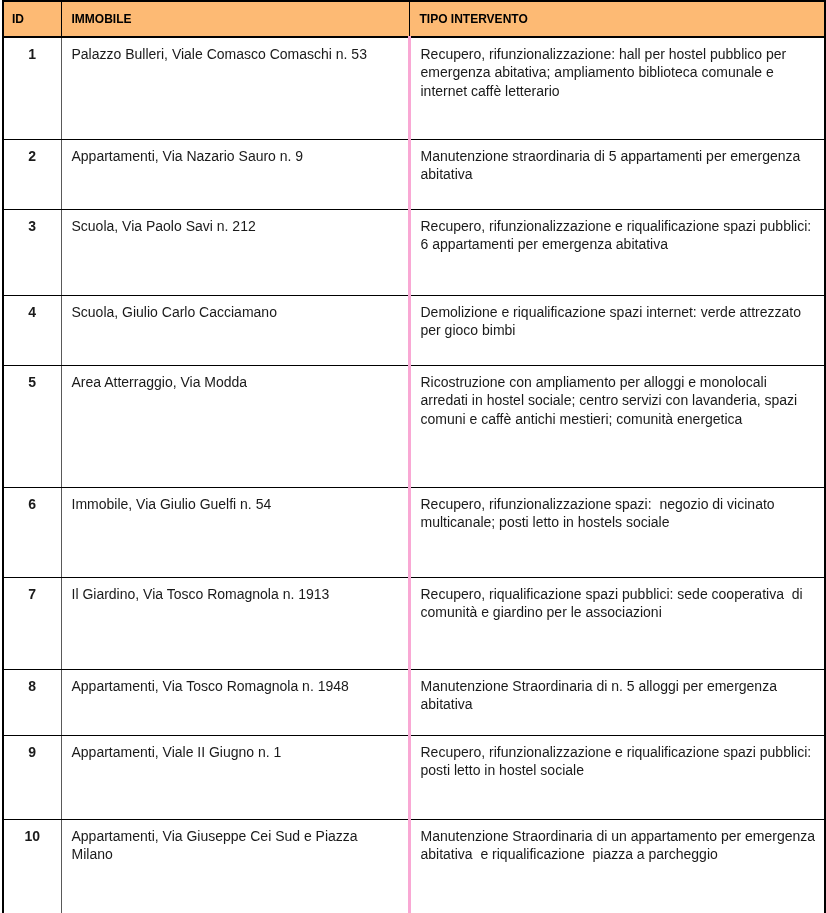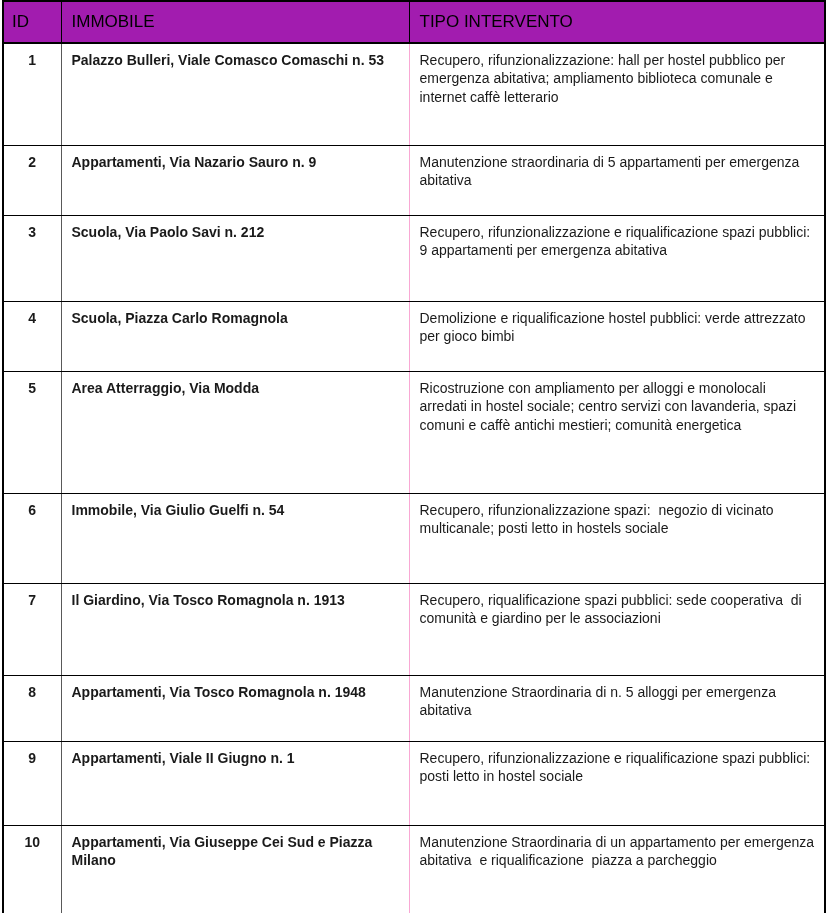--- a/index.html
+++ b/index.html
@@ -24,24 +24,24 @@
     border-collapse: collapse;
     table-layout: fixed;
     border: 2px solid #000000;
   }
   
   col.c-id   { width: 58px; }
   col.c-imm  { width: 348px; }
   col.c-tipo { width: 416px; }
 
   thead th {
-    background: #a21caf;
+    background: #fdba74;
     color: #000000;
-    font-weight: normal;
-    font-size: 17px;
+    font-weight: bold;
+    font-size: 12px;
     text-align: left;
     vertical-align: middle;
     padding: 10px 8px 10px 10px;
     border: 1px solid #000000;
     border-bottom: 2px solid #000000;
     letter-spacing: 0px;
   }
   thead th.col-id { text-align: left; padding-left: 8px; }
 
   tbody td {
@@ -54,22 +54,21 @@
     background: #ffffff;
   }
   tbody td.col-id {
     font-weight: bold;
     text-align: center;
     padding-left: 2px;
     padding-right: 2px;
     border-right: 1px solid #595959;
   }
   tbody td.col-immobile {
-    border-right: 1px solid #f9a8d4;
-    font-weight: bold;
+    border-right: 3px solid #f9a8d4;
   }
   tbody td.col-tipo {
     white-space: pre-wrap;
   }
 
   
   tbody tr:nth-child(1)  td { height: 88px; }
   tbody tr:nth-child(2)  td { height: 56px; }
   tbody tr:nth-child(3)  td { height: 72px; }
   tbody tr:nth-child(4)  td { height: 56px; }
@@ -107,26 +106,26 @@
           <td class="col-tipo">Recupero, rifunzionalizzazione: hall per hostel pubblico per emergenza abitativa; ampliamento biblioteca comunale e internet caffè letterario</td>
         </tr>
         <tr>
           <td class="col-id">2</td>
           <td class="col-immobile">Appartamenti, Via Nazario Sauro n. 9</td>
           <td class="col-tipo">Manutenzione straordinaria di 5 appartamenti per emergenza abitativa</td>
         </tr>
         <tr>
           <td class="col-id">3</td>
           <td class="col-immobile">Scuola, Via Paolo Savi n. 212</td>
-          <td class="col-tipo">Recupero, rifunzionalizzazione e riqualificazione spazi pubblici: 9 appartamenti per emergenza abitativa</td>
+          <td class="col-tipo">Recupero, rifunzionalizzazione e riqualificazione spazi pubblici: 6 appartamenti per emergenza abitativa</td>
         </tr>
         <tr>
           <td class="col-id">4</td>
-          <td class="col-immobile">Scuola, Piazza Carlo Romagnola</td>
-          <td class="col-tipo">Demolizione e riqualificazione hostel pubblici: verde attrezzato per gioco bimbi</td>
+          <td class="col-immobile">Scuola, Giulio Carlo Cacciamano</td>
+          <td class="col-tipo">Demolizione e riqualificazione spazi internet: verde attrezzato per gioco bimbi</td>
         </tr>
         <tr>
           <td class="col-id">5</td>
           <td class="col-immobile">Area Atterraggio, Via Modda</td>
           <td class="col-tipo">Ricostruzione con ampliamento per alloggi e monolocali arredati in hostel sociale; centro servizi con lavanderia, spazi comuni e caffè antichi mestieri; comunità energetica</td>
         </tr>
         <tr>
           <td class="col-id">6</td>
           <td class="col-immobile">Immobile, Via Giulio Guelfi n. 54</td>
           <td class="col-tipo">Recupero, rifunzionalizzazione spazi:  negozio di vicinato multicanale; posti letto in hostels sociale</td>

